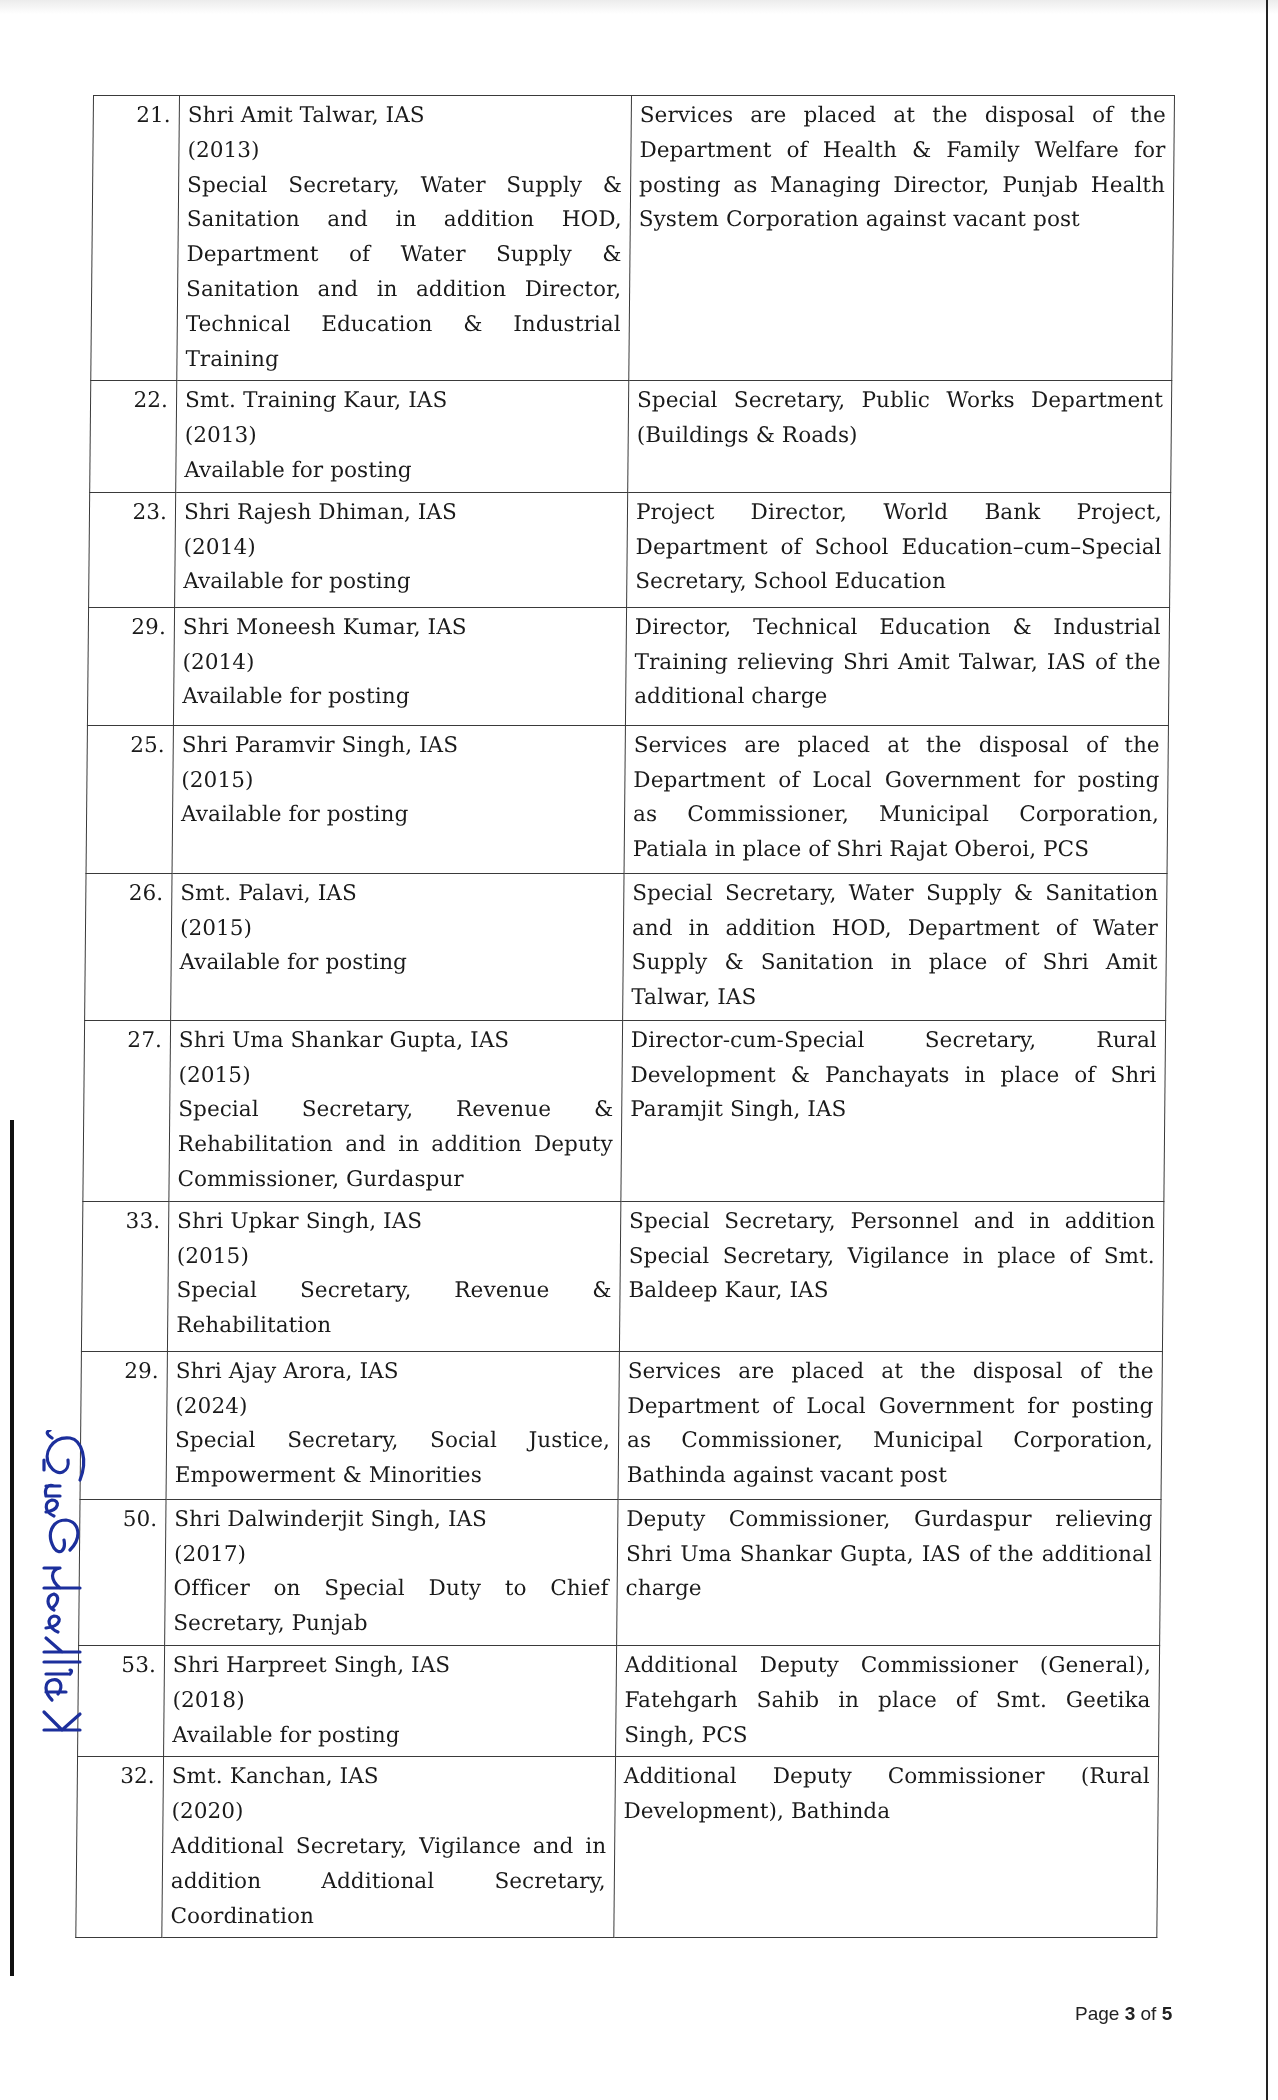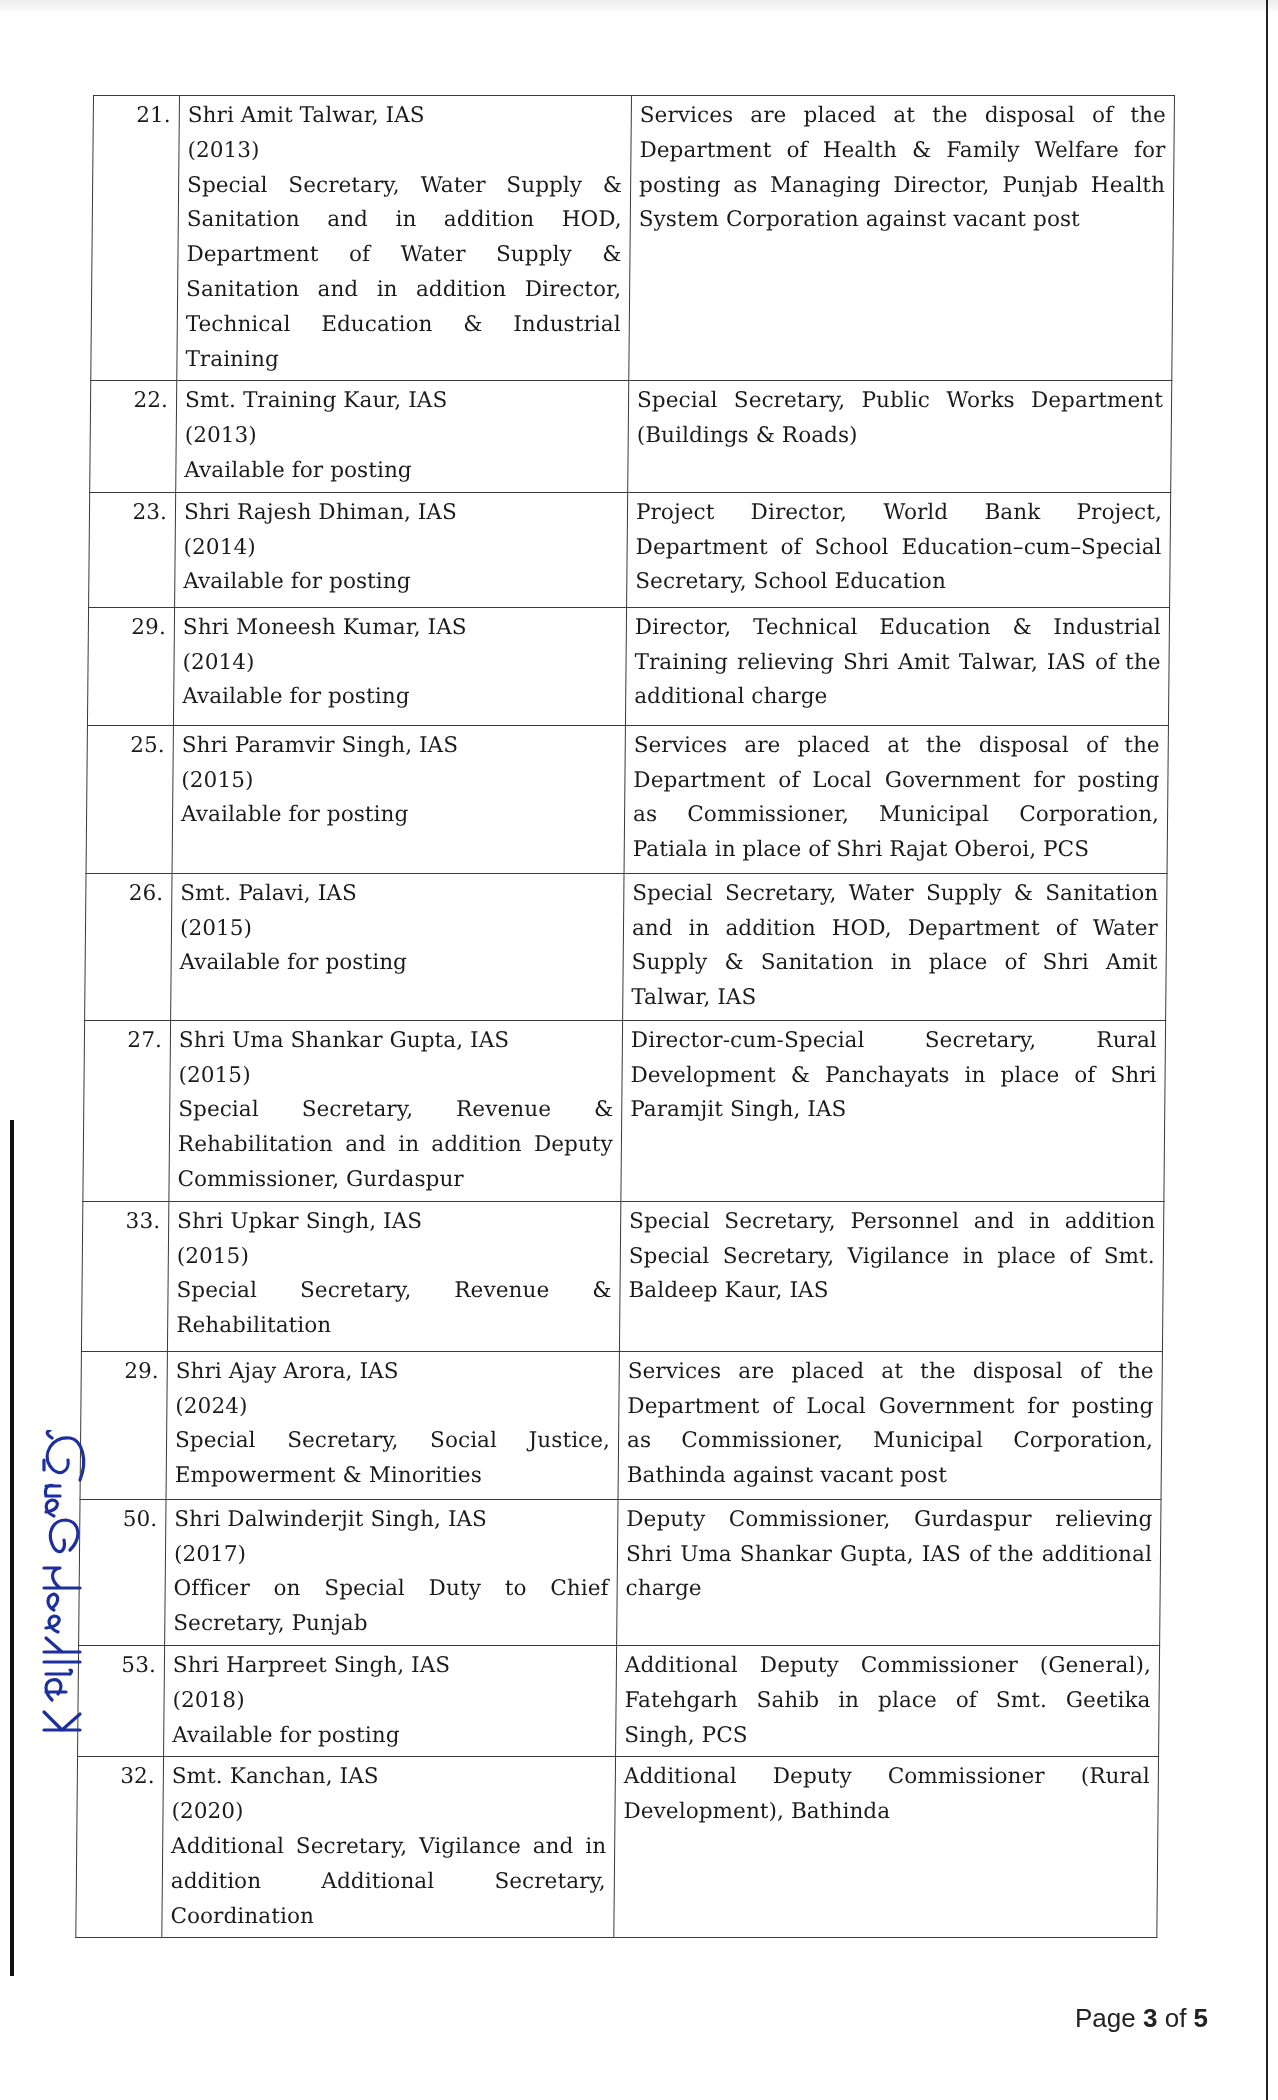--- a/index.html
+++ b/index.html
@@ -29,21 +29,21 @@
   .line { display: block; }
   .desc { display: block; text-align: justify; text-align-last: left; }
 
   .signature {
     position: absolute; left: 30px; top: 1430px; width: 64px; height: 310px;
   }
   .signature svg { width: 64px; height: 310px; }
 
   .footer {
     position: absolute; left: 1075px; top: 2003px;
-    font-family: "Liberation Sans", "DejaVu Sans", sans-serif; font-size: 26px; color: #222;
+    font-family: "Liberation Sans", "DejaVu Sans", sans-serif; font-size: 19px; color: #222;
   }
   .footer b { font-weight: bold; }
 </style>
 </head>
 <body>
 
 <div class="scan-top"></div>
 <div class="margin-line-left"></div>
 <div class="margin-line-right"></div>
 

